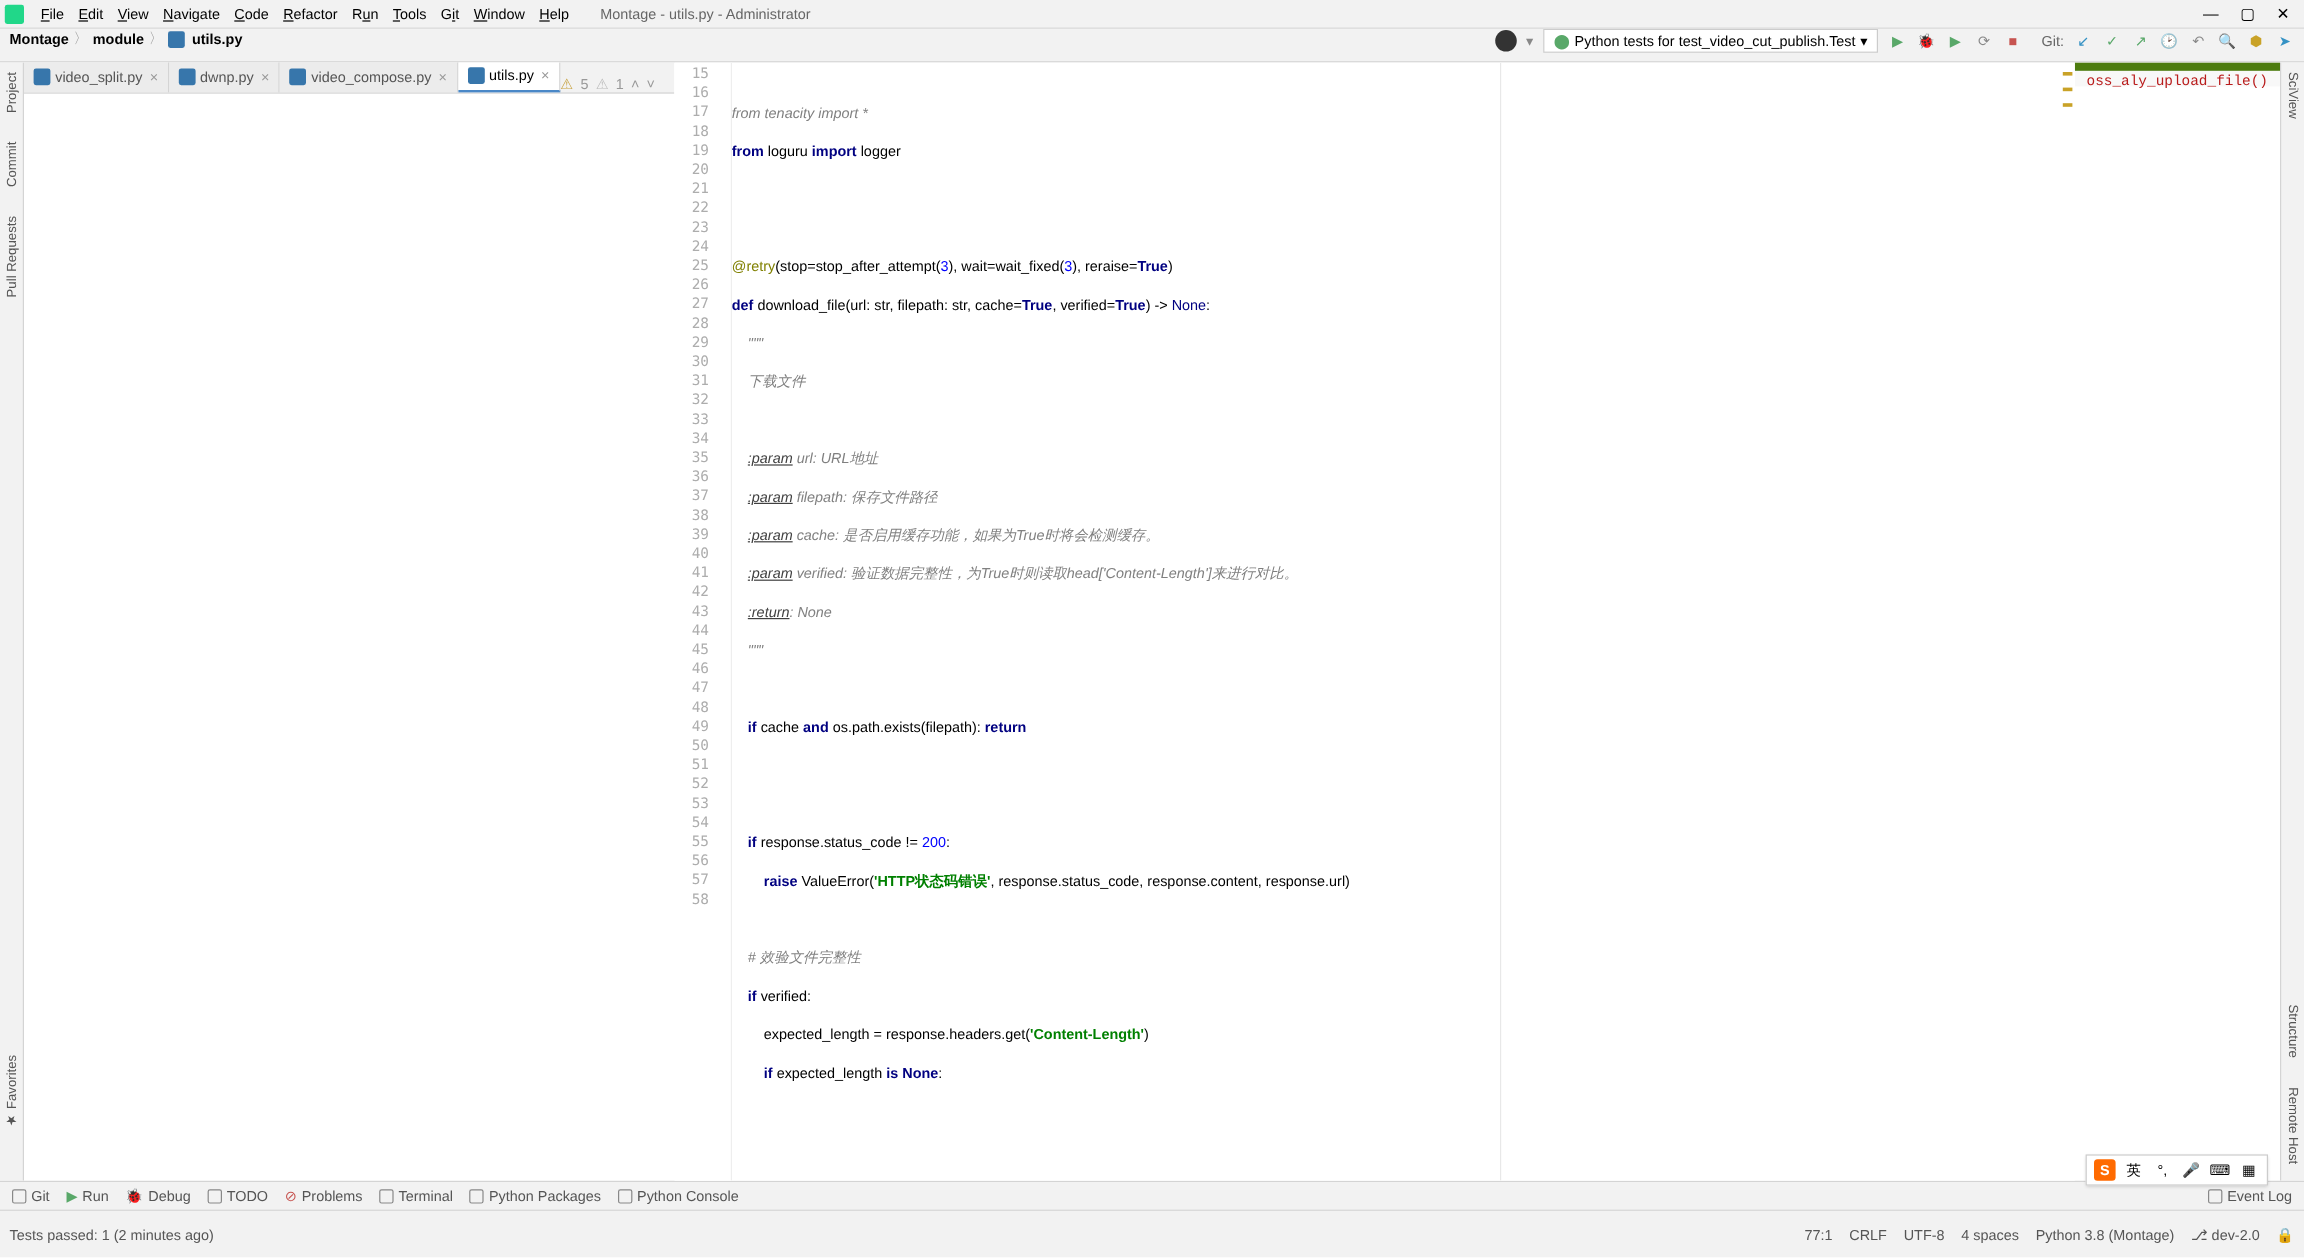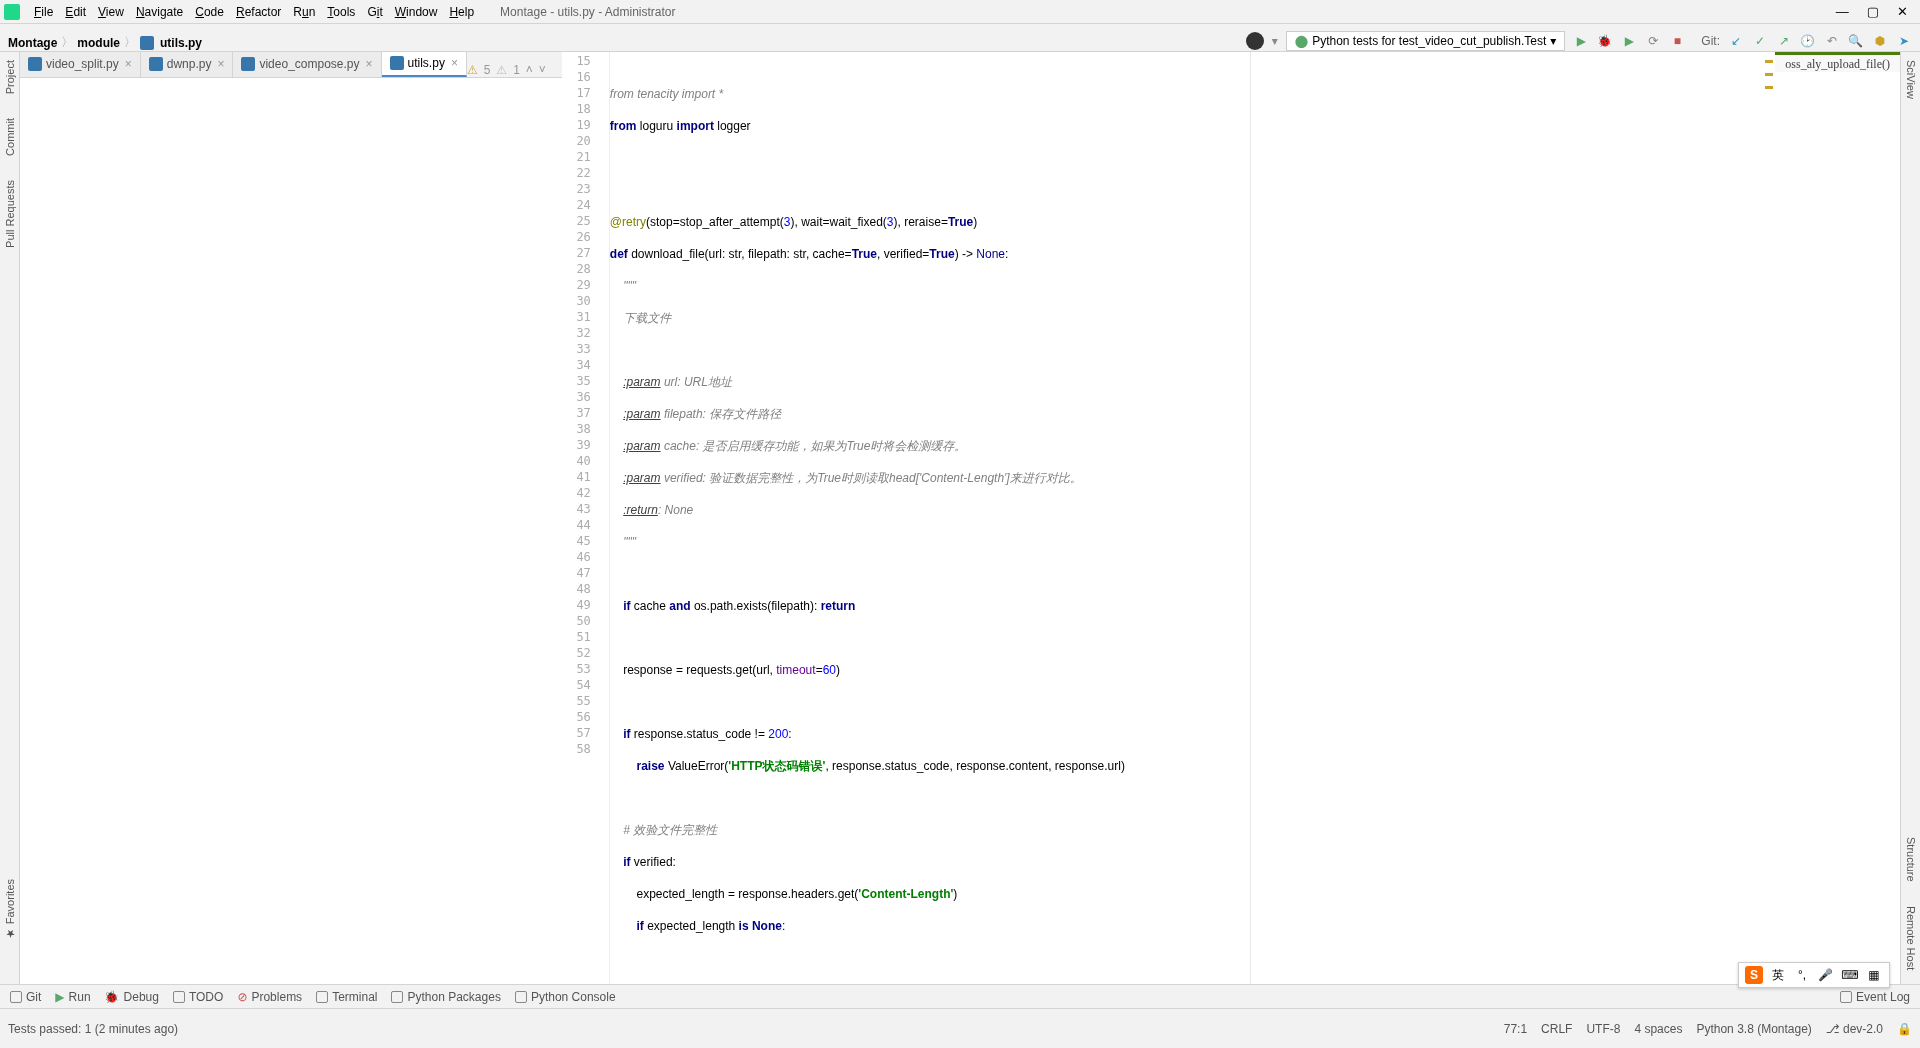--- a/index.html
+++ b/index.html
@@ -4,21 +4,21 @@
 <style>
 *{margin:0;padding:0;box-sizing:border-box;font-family:"Segoe UI",sans-serif;font-size:12px}
 body{background:#fff;color:#000;width:1920px;height:1048px;overflow:hidden;display:flex;flex-direction:column}
 .menubar{height:24px;background:#f2f2f2;display:flex;align-items:center;padding:0 4px;border-bottom:1px solid #d4d4d4}
 .menubar .logo{width:16px;height:16px;background:#21d789;border-radius:2px;margin-right:8px}
 .menubar .menu-item{padding:2px 6px;cursor:pointer}
 .menubar .menu-item u{text-decoration:underline}
 .menubar .title{margin-left:20px;color:#666}
 .menubar .win-controls{margin-left:auto;display:flex;gap:18px;padding-right:8px}
 .menubar .win-controls span{cursor:pointer;font-size:13px}
-.navbar{height:28px;background:#f2f2f2;display:flex;align-items:flex-end;padding:0 8px;border-bottom:1px solid #d4d4d4}
+.navbar{height:28px;background:#f2f2f2;display:flex;align-items:flex-start;padding:0 8px;border-bottom:1px solid #d4d4d4}
 .breadcrumb{display:flex;align-items:center;gap:4px;font-weight:bold}
 .breadcrumb .sep{color:#999;font-weight:normal}
 .breadcrumb .file-icon{width:14px;height:14px;background:#3776ab;border-radius:2px;margin-right:2px}
 .navbar .right-tools{margin-left:auto;display:flex;align-items:center;gap:8px}
 .navbar .avatar{width:18px;height:18px;background:#333;border-radius:50%}
 .navbar .run-config{border:1px solid #ccc;padding:2px 8px;background:#fff;display:flex;align-items:center;gap:4px;min-width:260px}
 .navbar .run-config .chev{margin-left:auto}
 .navbar .tool-icon{width:16px;height:16px;display:flex;align-items:center;justify-content:center;cursor:pointer}
 .navbar .git-label{color:#666;margin-left:8px}
 .main{flex:1;display:flex;overflow:hidden}
@@ -41,21 +41,21 @@
 .kw{color:#000080;font-weight:bold}
 .str{color:#008000;font-weight:bold}
 .num{color:#0000ff}
 .dec{color:#808000}
 .comm{color:#808080;font-style:italic}
 .doc{color:#808080;font-style:italic}
 .param{color:#404040;font-style:italic;text-decoration:underline}
 .builtin{color:#000080}
 .right-rail{width:20px;background:#f2f2f2;border-left:1px solid #d4d4d4;display:flex;flex-direction:column;align-items:center;padding-top:4px;gap:16px}
 .right-rail .rail-item{writing-mode:vertical-rl;font-size:11px;cursor:pointer;padding:4px 0;color:#555}
-.crumb-fn{height:20px;background:#f8f8f8;border-top:3px solid #4d7c0f;padding:2px 10px;color:#404040;font-family:Liberation Serif, serif}
+.crumb-fn{height:20px;background:#f8f8f8;border-top:7px solid #4d7c0f;padding:2px 10px;color:#b91c1c;font-family:Liberation Mono, monospace}
 .bottom-tools{height:24px;background:#f2f2f2;border-top:1px solid #d4d4d4;display:flex;align-items:center;gap:14px;padding:0 10px}
 .bottom-tools .tool{display:flex;align-items:center;gap:4px;cursor:pointer;color:#555;font-size:11px}
 .bottom-tools .tool .ico{width:12px;height:12px;border:1px solid #888;border-radius:2px}
 .bottom-tools .right{margin-left:auto}
 .statusbar{height:40px;background:#f2f2f2;border-top:1px solid #d4d4d4;display:flex;align-items:center;padding:0 8px;font-size:11px;color:#555}
 .statusbar .right{margin-left:auto;display:flex;gap:14px}
 .ime-float{position:fixed;right:30px;bottom:60px;display:flex;gap:6px;background:#fff;border:1px solid #ccc;padding:3px 6px;box-shadow:0 1px 3px rgba(0,0,0,.2)}
 .ime-float span{width:18px;height:18px;display:flex;align-items:center;justify-content:center}
 .ime-float .s-logo{background:#ff6a00;color:#fff;font-weight:bold;border-radius:3px}
 .scr-marks{position:absolute;right:2px;top:8px;width:8px;display:flex;flex-direction:column;gap:10px}
@@ -219,21 +219,20 @@
 <div class="line"></div>
 <div class="line"><span class="doc">    </span><span class="param">:param</span><span class="doc"> url: URL地址</span></div>
 <div class="line"><span class="doc">    </span><span class="param">:param</span><span class="doc"> filepath: 保存文件路径</span></div>
 <div class="line"><span class="doc">    </span><span class="param">:param</span><span class="doc"> cache: 是否启用缓存功能，如果为True时将会检测缓存。</span></div>
 <div class="line"><span class="doc">    </span><span class="param">:param</span><span class="doc"> verified: 验证数据完整性，为True时则读取head['Content-Length']来进行对比。</span></div>
 <div class="line"><span class="doc">    </span><span class="param">:return</span><span class="doc">: None</span></div>
 <div class="line"><span class="doc">    """</span></div>
 <div class="line"></div>
 <div class="line"><span>    </span><span class="kw">if</span><span> cache </span><span class="kw">and</span><span> os.path.exists(filepath): </span><span class="kw">return</span></div>
 <div class="line"></div>
-<div class="line"><span>    response = requests.get(url, </span><span style="color:#660099">timeout</span><span>=</span><span class="num">60</span><span>)</span></div>
 <div class="line"></div>
 <div class="line"><span>    </span><span class="kw">if</span><span> response.status_code != </span><span class="num">200</span><span>:</span></div>
 <div class="line"><span>        </span><span class="kw">raise</span><span> ValueError(</span><span class="str">'HTTP状态码错误'</span><span>, response.status_code, response.content, response.url)</span></div>
 <div class="line"></div>
 <div class="line"><span class="comm">    # 效验文件完整性</span></div>
 <div class="line"><span>    </span><span class="kw">if</span><span> verified:</span></div>
 <div class="line"><span>        expected_length = response.headers.get(</span><span class="str">'Content-Length'</span><span>)</span></div>
 <div class="line"><span>        </span><span class="kw">if</span><span> expected_length </span><span class="kw">is None</span><span>:</span></div>
 
 

